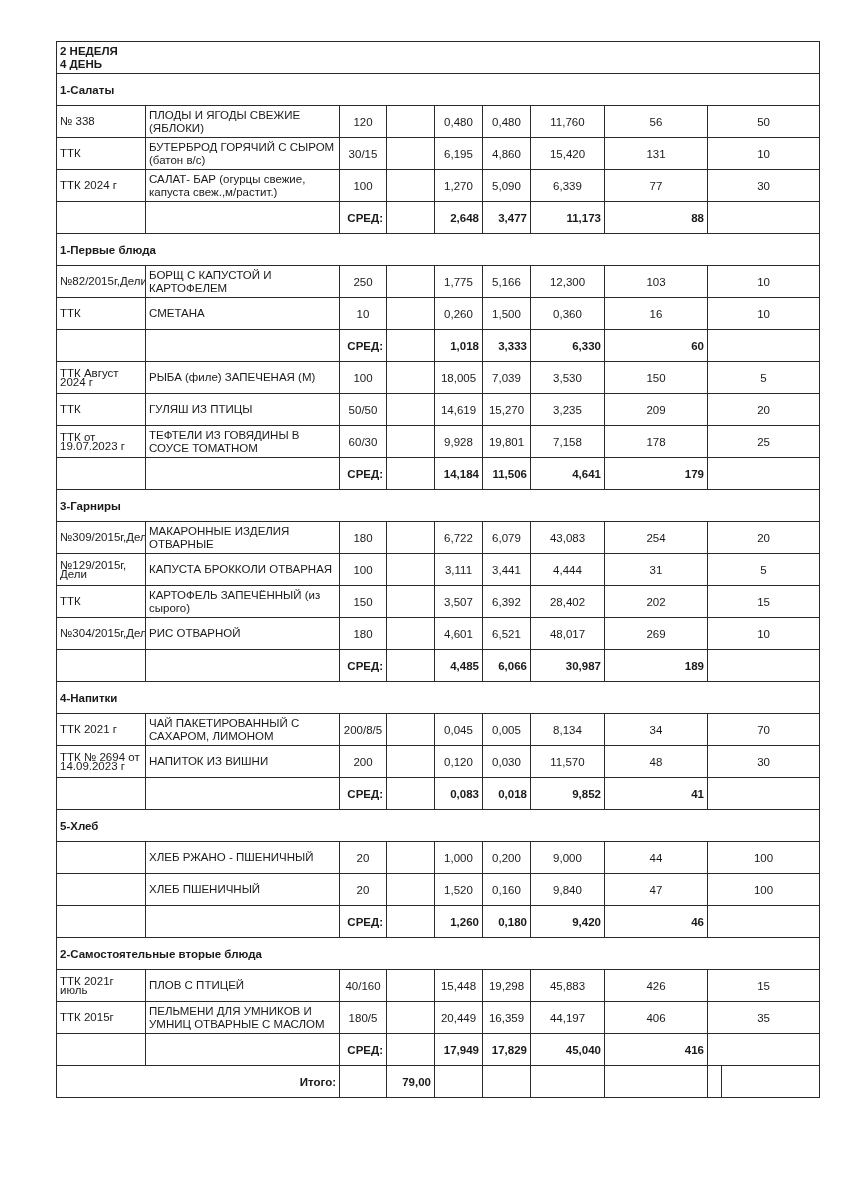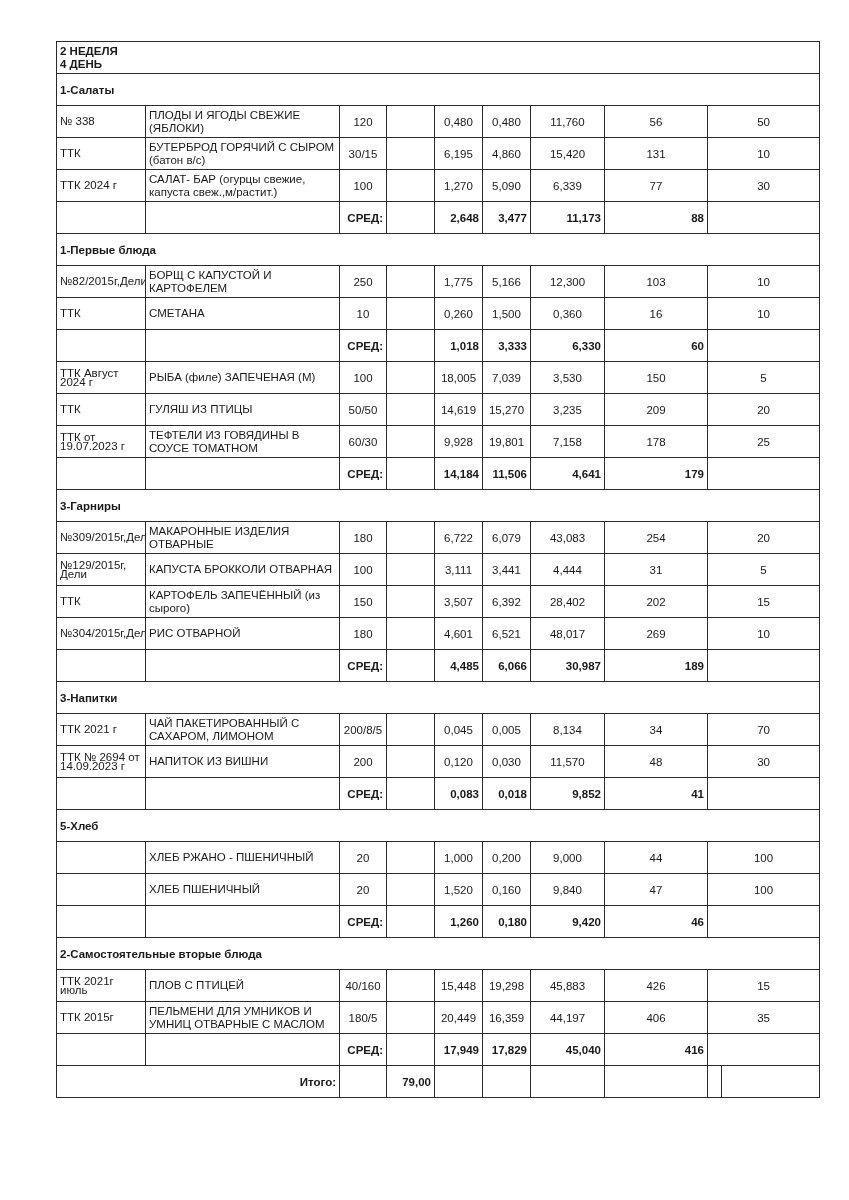--- a/index.html
+++ b/index.html
@@ -222,21 +222,21 @@
         <td></td>
         <td class="num avg">СРЕД:</td>
         <td></td>
         <td class="num avg">4,485</td>
         <td class="num avg">6,066</td>
         <td class="num avg">30,987</td>
         <td class="num avg">189</td>
         <td></td>
       </tr>
       <tr>
-        <td class="section" colspan="9">3-Напитки</td>
+        <td class="section" colspan="9">4-Напитки</td>
       </tr>
       <tr>
         <td class="code">ТТК 2021 г</td>
         <td class="name">ЧАЙ ПАКЕТИРОВАННЫЙ  С САХАРОМ, ЛИМОНОМ</td>
         <td class="num">200/8/5</td>
         <td class="num"></td>
         <td class="num">0,045</td>
         <td class="num">0,005</td>
         <td class="num">8,134</td>
         <td class="num">34</td>

